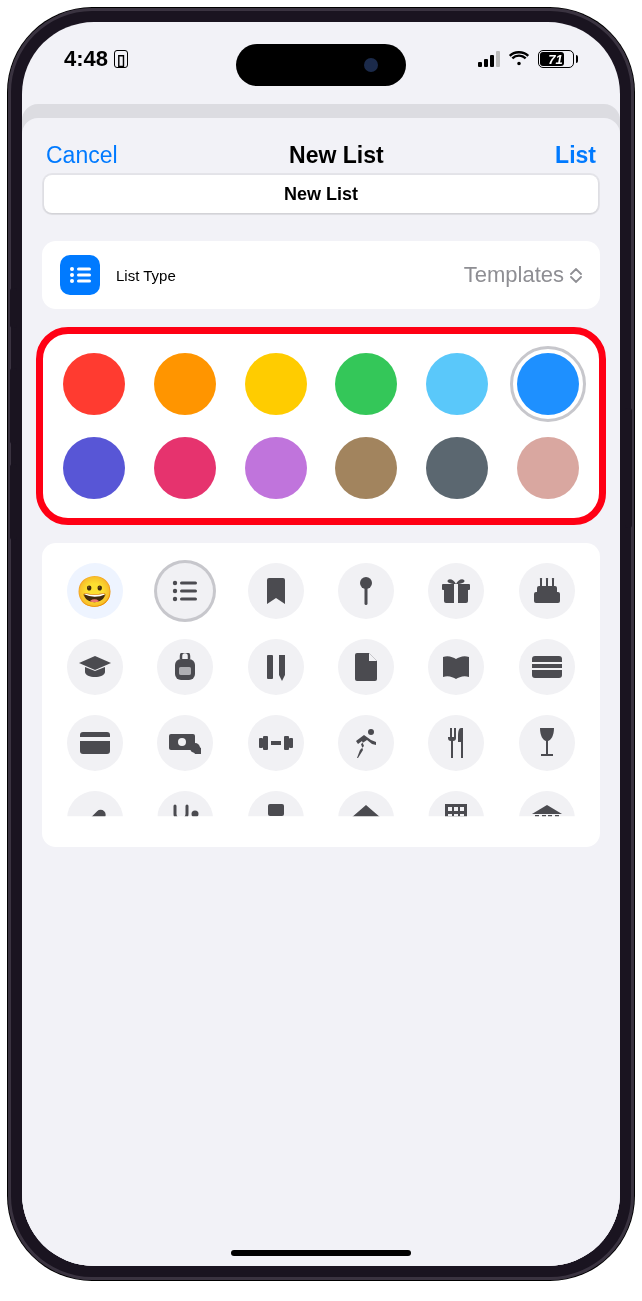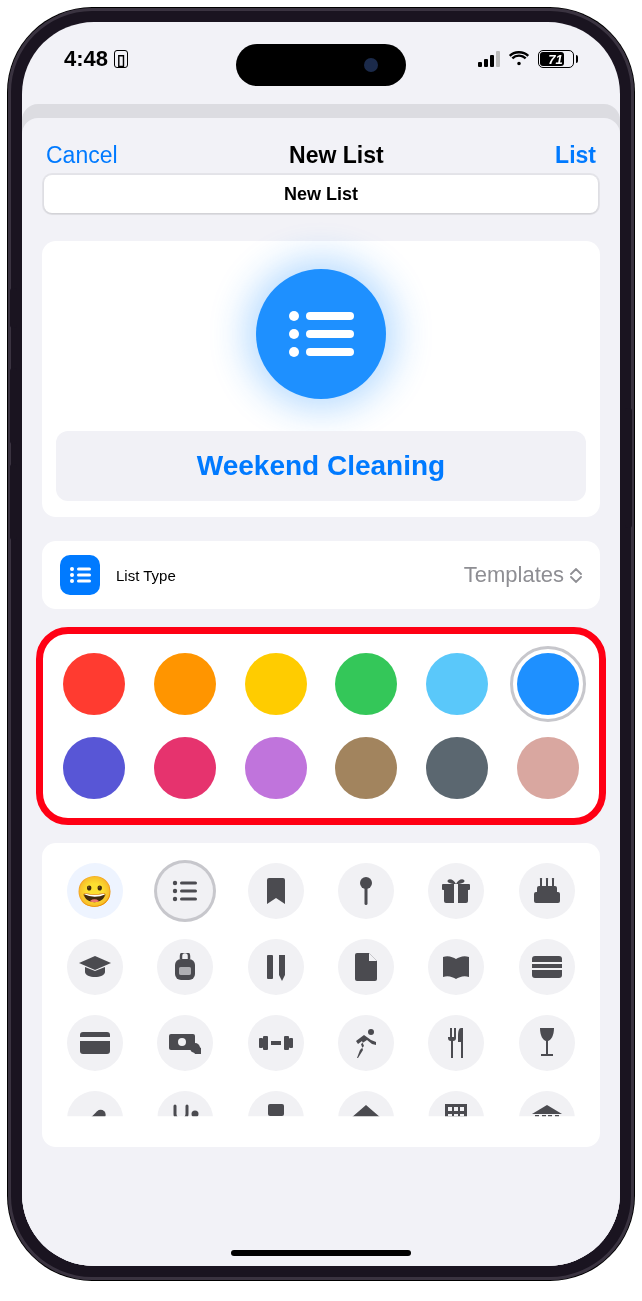--- a/index.html
+++ b/index.html
@@ -194,33 +194,20 @@
       <div class="nav">
         <button class="nav-btn">Cancel</button>
         <div class="nav-title">New List</div>
         <button class="nav-btn done">List</button>
       </div>
 
       <div class="segmented">
         <button class="seg-item active">New List</button>
       </div>
 
-      <div class="card preview-card">
-        <div class="big-icon">
-          <svg width="70" height="56" viewBox="0 0 70 56" fill="none">
-            <circle cx="8" cy="10" r="5" fill="#fff"></circle>
-              <rect x="20" y="6" width="48" height="8" rx="4" fill="#fff"></rect>
-            <circle cx="8" cy="28" r="5" fill="#fff"></circle>
-              <rect x="20" y="24" width="48" height="8" rx="4" fill="#fff"></rect>
-            <circle cx="8" cy="46" r="5" fill="#fff"></circle>
-              <rect x="20" y="42" width="48" height="8" rx="4" fill="#fff"></rect>
-          </svg>
-        </div>
-        <input class="name-field" value="Weekend Cleaning" style="">
-      </div>
 
       <div class="card list-type-card">
         <div class="lt-icon">
           <svg width="22" height="18" viewBox="0 0 22 18">
               <circle cx="3" cy="3" r="2" fill="#fff"></circle>
               <rect x="8" y="1.5" width="14" height="3" rx="1.5" fill="#fff"></rect>
               <circle cx="3" cy="9" r="2" fill="#fff"></circle>
               <rect x="8" y="7.5" width="14" height="3" rx="1.5" fill="#fff"></rect>
               <circle cx="3" cy="15" r="2" fill="#fff"></circle>
               <rect x="8" y="13.5" width="14" height="3" rx="1.5" fill="#fff"></rect>

